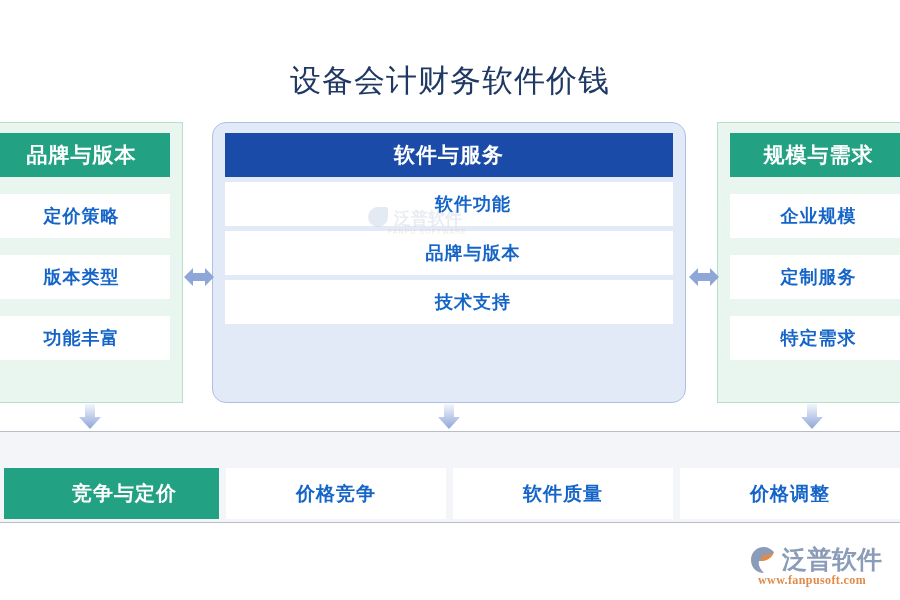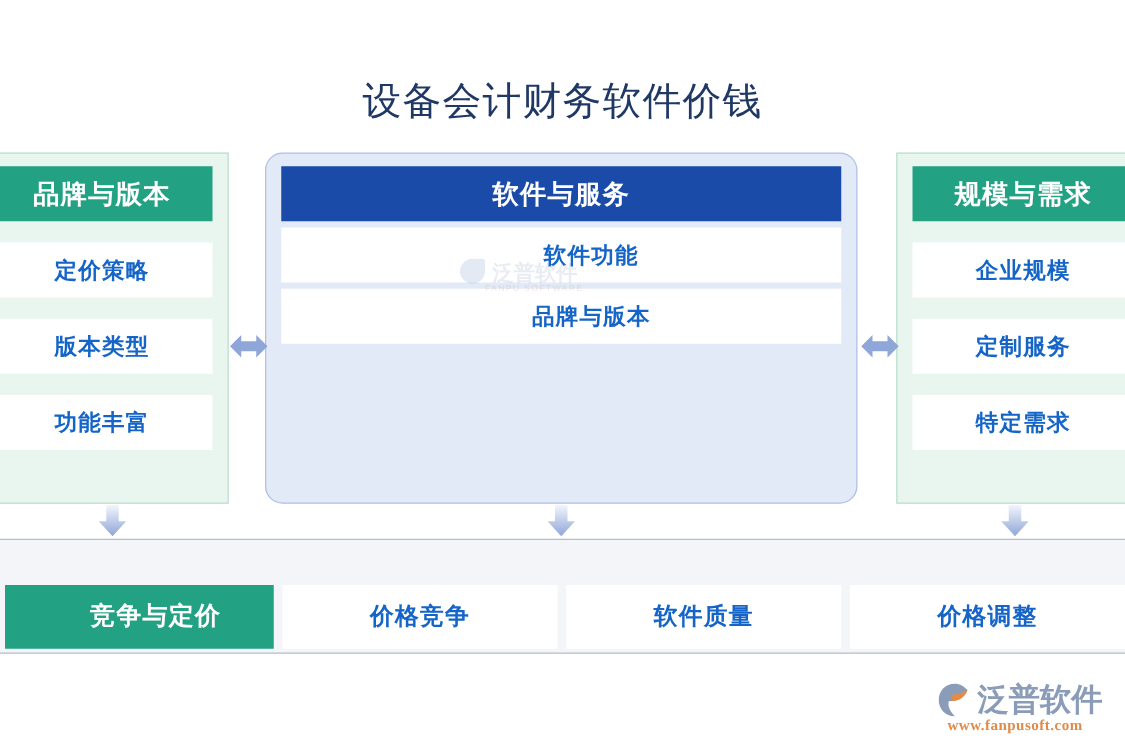--- a/index.html
+++ b/index.html
@@ -255,20 +255,21 @@
     <div class="panel-header green">品牌与版本</div>
     <div class="panel-item">定价策略</div>
     <div class="panel-item">版本类型</div>
     <div class="panel-item">功能丰富</div>
   </div>
 
   <div class="panel panel-center blue">
     <div class="panel-header blue">软件与服务</div>
     <div class="panel-item">软件功能</div>
     <div class="panel-item">品牌与版本</div>
+    <div class="panel-item">技术支持</div>
   </div>
 
   <div class="panel panel-right green">
     <div class="panel-header green">规模与需求</div>
     <div class="panel-item">企业规模</div>
     <div class="panel-item">定制服务</div>
     <div class="panel-item">特定需求</div>
   </div>
 
 </div>

